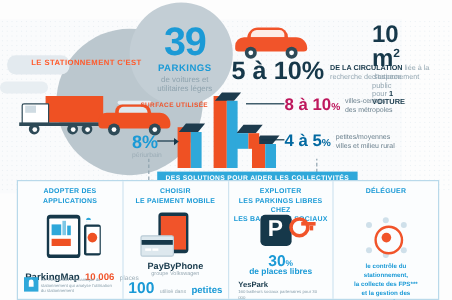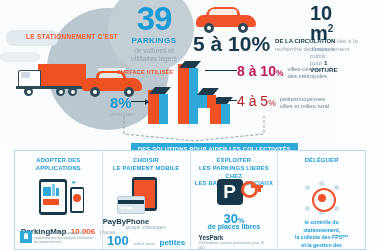--- a/index.html
+++ b/index.html
@@ -5,21 +5,21 @@
   html,body{margin:0;padding:0;}
   body{
     width:377px;height:250px;overflow:hidden;
     background:#ffffff;
     font-family:"Liberation Sans", sans-serif;
     position:relative;
   }
   .page{position:absolute;left:0;top:0;width:377px;height:250px;background:#fdfdfd;}
 
   
-  .top{position:absolute;left:0;top:0;width:335px;height:145px;background:#fafbfc;}
+  .top{position:absolute;left:0;top:16px;width:335px;height:145px;background:#fafbfc;}
   .dotfield{position:absolute;left:0;top:0;width:377px;height:145px;
     background-image:radial-gradient(#d8e3ea 0.6px, transparent 0.7px);
     background-size:4px 4px;opacity:.55;}
 
   .graycircle{position:absolute;left:47px;top:8px;width:122px;height:122px;border-radius:50%;
     background:#b7c4cb;opacity:.95;}
   .graycircle2{position:absolute;left:108px;top:-14px;width:86px;height:86px;border-radius:50%;
     background:#c3ced5;}
 
   .headline{position:absolute;left:26px;top:33px;font-size:6.4px;font-weight:bold;
@@ -91,21 +91,21 @@
   .lead8 .dot{position:absolute;right:-2px;top:-2px;width:0;height:0;
     border-top:3px solid transparent;border-bottom:3px solid transparent;border-left:4px solid #16384a;}
 
   .stat8b{position:absolute;left:237px;top:64px;display:flex;align-items:flex-start;}
   .stat8b .big{font-size:14px;font-weight:bold;color:#be185d;line-height:1;white-space:nowrap;}
   .stat8b .big em{font-size:8.5px;font-style:normal;}
   .stat8b .txt{margin-left:4px;margin-top:2px;font-size:5.8px;line-height:1.25;color:#6d828f;}
   .leadA{position:absolute;left:205px;top:70px;width:32px;height:1.4px;background:#16384a;}
 
   .stat4{position:absolute;left:237px;top:94px;display:flex;align-items:flex-start;}
-  .stat4 .big{font-size:14px;font-weight:normal;color:#b91c1c;line-height:1;white-space:nowrap;}
+  .stat4 .big{font-size:14px;font-weight:bold;color:#0369a1;line-height:1;white-space:nowrap;}
   .stat4 .big em{font-size:8.5px;font-style:normal;}
   .stat4 .txt{margin-left:4px;margin-top:2px;font-size:5.8px;line-height:1.25;color:#6d828f;}
   .leadB{position:absolute;left:218px;top:100px;width:19px;height:1.4px;background:#16384a;}
 
   .cube{position:absolute;left:196px;top:88px;width:22px;height:20px;}
   .cube .f{position:absolute;left:0;bottom:0;width:11px;height:13px;background:#2fa8da;}
   .cube .s{position:absolute;left:11px;bottom:0;width:9px;height:13px;background:#ef5123;}
   .cube .t{position:absolute;left:4px;top:0;width:16px;height:7px;background:#1d3b4d;transform:skewX(-40deg);}
 
   .dashline{position:absolute;left:120px;top:116px;width:148px;height:26px;}
@@ -145,21 +145,21 @@
   .c1icon{position:absolute;left:5px;top:54px;width:12px;height:12px;background:#2fa8da;}
   .c1icon:after{content:"";position:absolute;left:4px;top:2px;width:4px;height:6px;background:#fff;border-radius:2px 2px 0 0;}
 
   
   .phone2{position:absolute;left:29px;top:0px;width:25px;height:34px;background:#16384a;border-radius:3px;}
   .phone2 .scr{position:absolute;left:2px;top:3px;right:2px;bottom:3px;background:#f1542a;}
   .ccard{position:absolute;left:14px;top:19px;width:26px;height:16px;background:#dde8ee;border:1px solid #b9cbd6;border-radius:2px;}
   .ccard .mag{position:absolute;left:0;top:3px;width:100%;height:4px;background:#16384a;}
   .ccard .l1{position:absolute;left:3px;top:10px;width:5px;height:2px;background:#fff;}
   .ccard .l2{position:absolute;left:9px;top:10px;width:5px;height:2px;background:#fff;}
-  .c2name{position:absolute;left:0;right:0;top:40px;font-size:7.6px;font-weight:bold;color:#16384a;}
+  .c2name{position:absolute;left:0;right:0;top:40px;text-align:center;font-size:7.6px;font-weight:bold;color:#16384a;}
   .c2sub{position:absolute;left:0;right:0;top:48px;text-align:center;font-size:4.6px;color:#9bacb6;}
   .c2stat{position:absolute;left:0;right:0;top:54px;text-align:center;white-space:nowrap;}
   .c2stat .n{font-size:13px;font-weight:bold;color:#1b9ad6;}
   .c2stat .u{font-size:4.4px;color:#9bacb6;}
   .c2stat .v{font-size:8px;font-weight:bold;color:#1b9ad6;}
 
   
   .psign{position:absolute;left:26px;top:2px;width:26px;height:26px;background:#16384a;border-radius:4px;
     color:#fff;font-size:19px;font-weight:bold;text-align:center;line-height:26px;}
   .key{position:absolute;left:50px;top:6px;width:18px;height:7px;}

